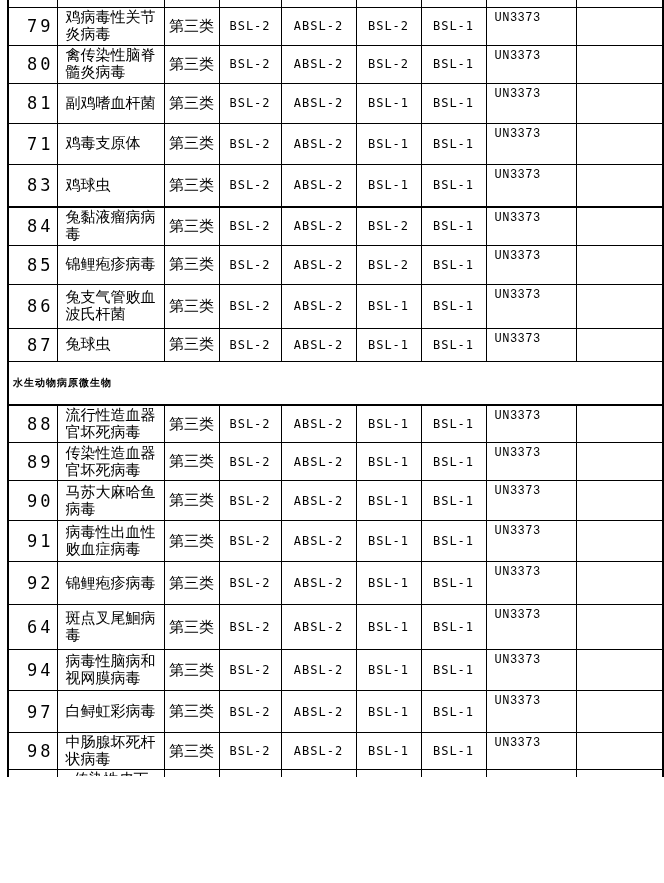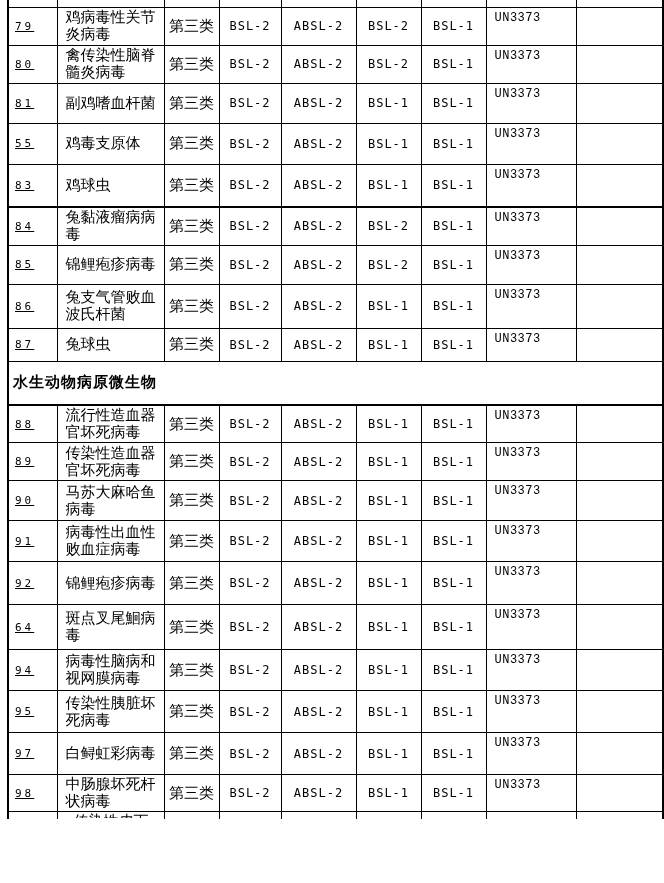--- a/index.html
+++ b/index.html
@@ -32,24 +32,23 @@
   }
   tr.spacer-top td { border-top: none; }
   tr.partial-bottom td { border-bottom: none; vertical-align: top; }
   td:first-child { border-left: 2px solid #000000; }
   td:last-child { border-right: 2px solid #000000; }
   tr.thick-top td { border-top: 2px solid #000000; }
   tr.section-row td { border-bottom: 2px solid #000000; }
 
   .c-num {
     font-family: "DejaVu Sans Mono", monospace;
-    font-size: 11px;
+    font-size: 17px;
     letter-spacing: 3px;
-    padding-left: 6px;
-    text-decoration: underline;
+    padding-left: 18px;
   }
   .c-name {
     font-family: "Liberation Serif", serif;
     font-size: 15px;
     line-height: 17px;
     padding: 1px 4px 1px 8px;
     word-break: break-all;
   }
   .c-cat {
     font-family: Liberation Mono, monospace;
@@ -68,21 +67,21 @@
     font-size: 12px;
     vertical-align: top;
     padding: 3px 0 0 8px;
     letter-spacing: 0.5px;
     margin-top: 40px;
   }
   .c-blank { }
   .c-section {
     font-family: "Liberation Serif", serif;
     font-weight: bold;
-    font-size: 15px;
+    font-size: 10px;
     letter-spacing: 1px;
     padding-left: 4px;
   }
   .clip-box {
     height: 5px;
     overflow: hidden;
     font-family: "Liberation Serif", serif;
     font-size: 15px;
     line-height: 16px;
     padding-left: 8px;
@@ -144,21 +143,21 @@
           <td class="c-name">副鸡嗜血杆菌</td>
           <td class="c-cat">第三类</td>
           <td class="c-bsl">BSL-2</td>
           <td class="c-bsl">ABSL-2</td>
           <td class="c-bsl">BSL-1</td>
           <td class="c-bsl">BSL-1</td>
           <td class="c-un">UN3373</td>
           <td class="c-blank"></td>
         </tr>
         <tr style="height: 41px;">
-          <td class="c-num">55</td>
+          <td class="c-num">71</td>
           <td class="c-name">鸡毒支原体</td>
           <td class="c-cat">第三类</td>
           <td class="c-bsl">BSL-2</td>
           <td class="c-bsl">ABSL-2</td>
           <td class="c-bsl">BSL-1</td>
           <td class="c-bsl">BSL-1</td>
           <td class="c-un">UN3373</td>
           <td class="c-blank"></td>
         </tr>
         <tr style="height: 43px;">
@@ -281,31 +280,20 @@
           <td class="c-bsl">BSL-2</td>
           <td class="c-bsl">ABSL-2</td>
           <td class="c-bsl">BSL-1</td>
           <td class="c-bsl">BSL-1</td>
           <td class="c-un">UN3373</td>
           <td class="c-blank"></td>
         </tr>
         <tr style="height: 41px;">
           <td class="c-num">94</td>
           <td class="c-name">病毒性脑病和视网膜病毒</td>
-          <td class="c-cat">第三类</td>
-          <td class="c-bsl">BSL-2</td>
-          <td class="c-bsl">ABSL-2</td>
-          <td class="c-bsl">BSL-1</td>
-          <td class="c-bsl">BSL-1</td>
-          <td class="c-un">UN3373</td>
-          <td class="c-blank"></td>
-        </tr>
-        <tr style="height: 42px;">
-          <td class="c-num">95</td>
-          <td class="c-name">传染性胰脏坏死病毒</td>
           <td class="c-cat">第三类</td>
           <td class="c-bsl">BSL-2</td>
           <td class="c-bsl">ABSL-2</td>
           <td class="c-bsl">BSL-1</td>
           <td class="c-bsl">BSL-1</td>
           <td class="c-un">UN3373</td>
           <td class="c-blank"></td>
         </tr>
         <tr style="height: 42px;">
           <td class="c-num">97</td>

